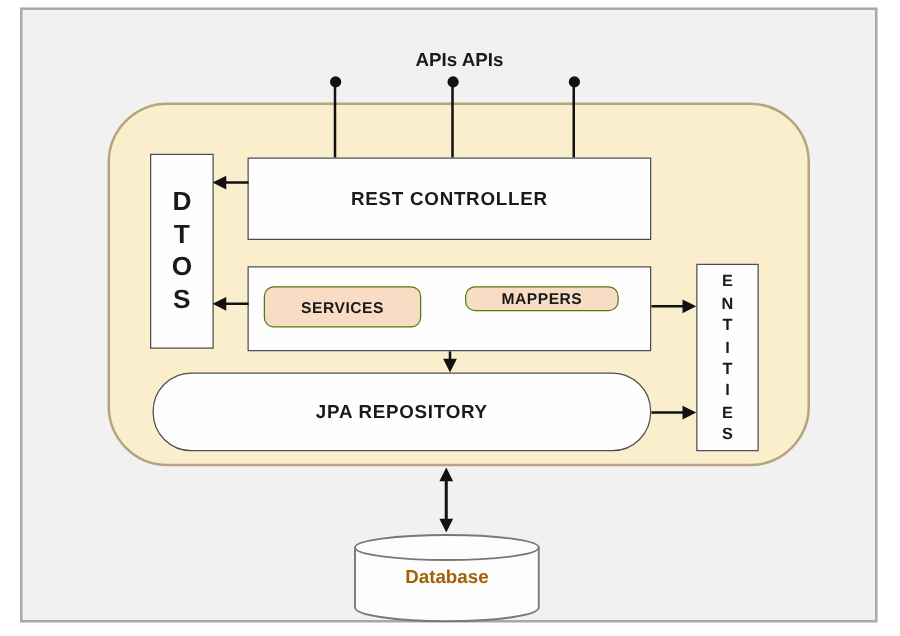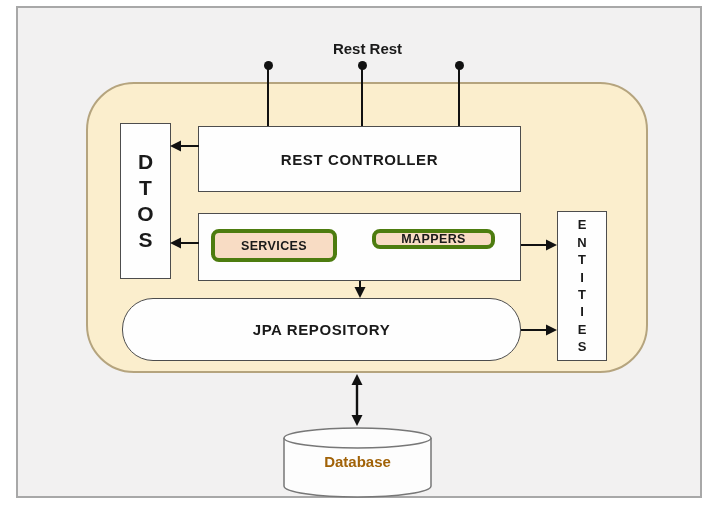--- a/index.html
+++ b/index.html
@@ -43,21 +43,21 @@
   .jpa-repo        { left: 122px; top: 298px; width: 399px; height: 63px; border-radius: 31px; }
 
   .vstack { flex-direction: column; font-weight: bold; }
   .dtos-box     { left: 120px; top: 123px; width: 51px; height: 156px; font-size: 21px; }
   .dtos-box span { line-height: 26px; }
   .entities-box { left: 557px; top: 211px; width: 50px; height: 150px; font-size: 13px; }
   .entities-box span { line-height: 17.4px; }
 
   .accent {
     position: absolute;
-    background: #f8dcc4; border: 4px solid #4d7c0f; border-radius: 8px;
+    background: #f8dcc4; border: 1px solid #4d7c0f; border-radius: 8px;
     display: flex; align-items: center; justify-content: center;
     font-weight: bold; font-size: 12.5px; color: #1a1a1a; letter-spacing: 0.4px;
   }
   .services { left: 211px; top: 229px; width: 126px; height: 33px; }
   .mappers  { left: 372px; top: 229px; width: 123px; height: 20px; }
 
   .db-wrap { left: 283px; top: 427px; width: 149px; height: 71px; }
   .db-label {
     left: 283px; top: 453px; width: 149px; text-align: center;
     font-weight: bold; font-size: 15px; color: #a16207;
@@ -65,21 +65,21 @@
 
   svg { display: block; }
 </style>
 </head>
 <body>
 
 <div class="abs frame"></div>
 
 <div class="abs container-rect"></div>
 
-<div class="abs api-label">Rest Rest</div>
+<div class="abs api-label">APIs APIs</div>
 
 <div class="abs api-line" style="left:267px;"></div>
 <div class="abs api-dot" style="left:264px;"></div>
 <div class="abs api-line" style="left:361px;"></div>
 <div class="abs api-dot" style="left:358px;"></div>
 <div class="abs api-line" style="left:458px;"></div>
 <div class="abs api-dot" style="left:455px;"></div>
 
 <div class="abs node vstack dtos-box">
   <span>D</span>

